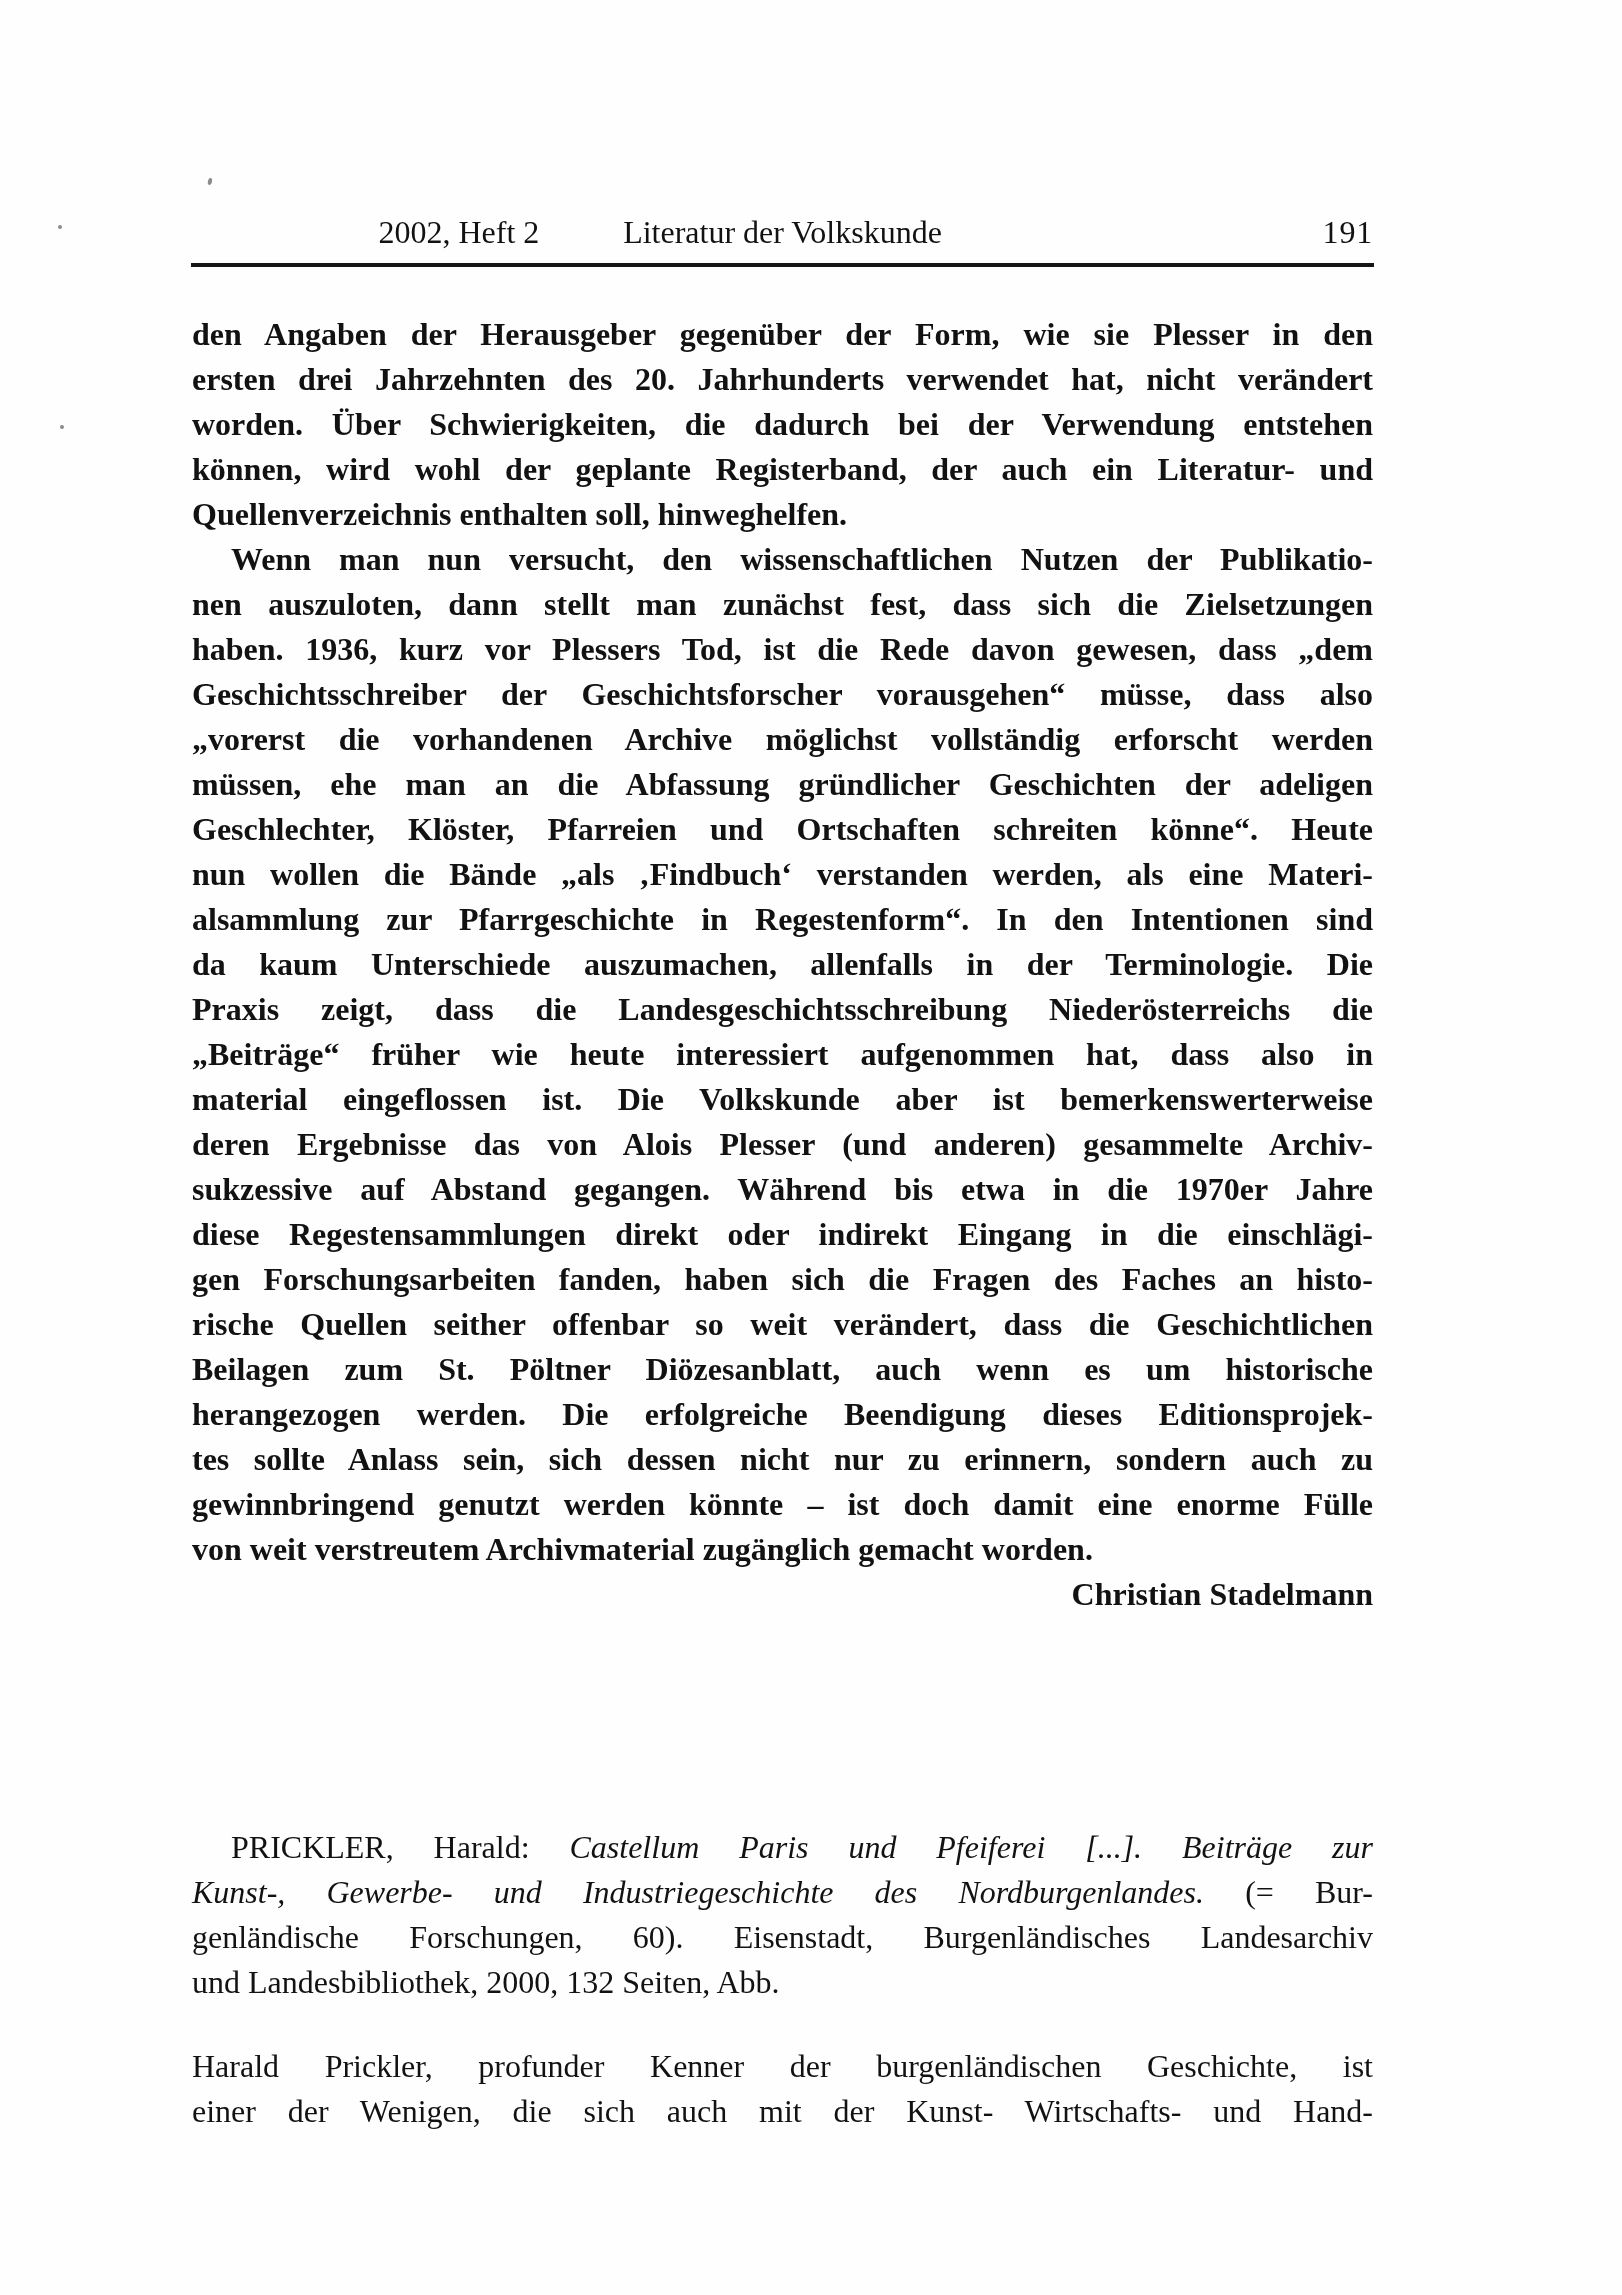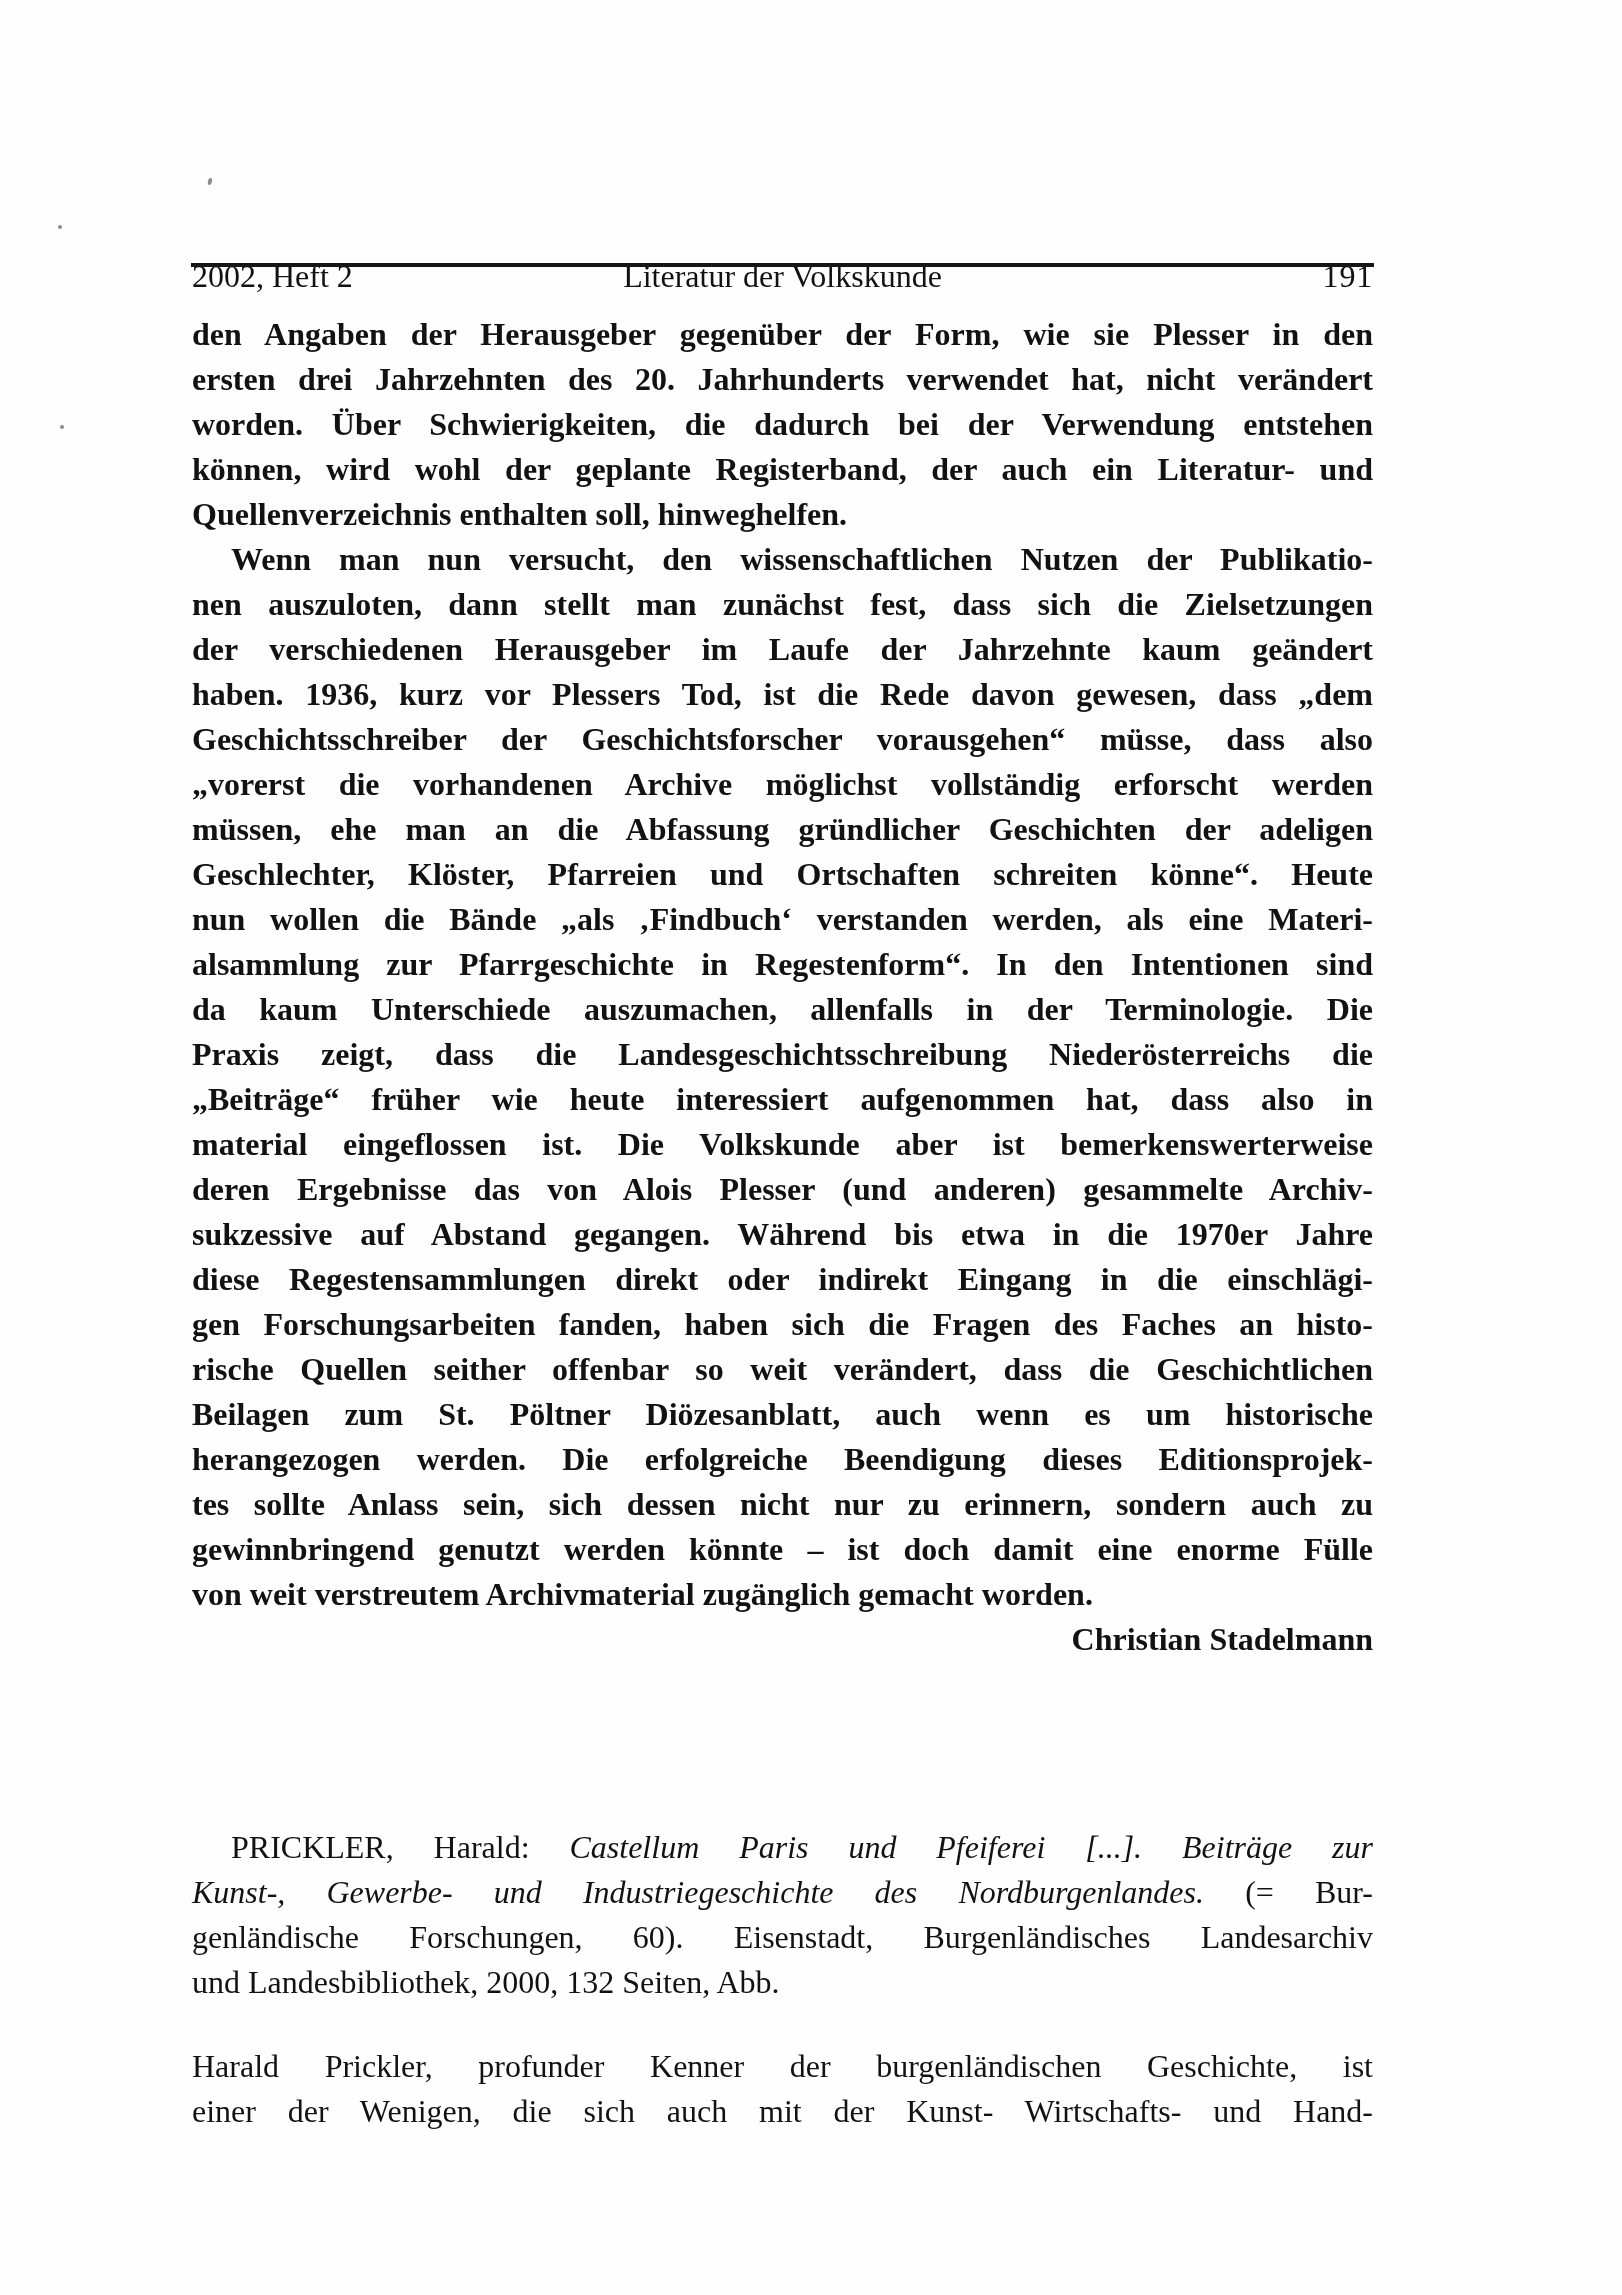--- a/index.html
+++ b/index.html
@@ -23,21 +23,21 @@
   .running-head {
     position: absolute;
     top: 213px;
     left: 192px;
     width: 1181px;
     display: flex;
     align-items: baseline;
     font-size: 32px;
     line-height: 39px;
   }
-  .running-head .rh-left  { flex: 1; text-align: left; margin-top: 44px; }
+  .running-head .rh-left  { flex: 1; text-align: right; }
   .running-head .rh-center{ flex: 1.4; text-align: center; }
   .running-head .rh-right { flex: 1; text-align: right; letter-spacing: 0.8px; }
   .head-rule {
     position: absolute;
     top: 263px;
     left: 191px;
     width: 1183px;
     height: 4px;
     background: #161616;
   }
@@ -93,21 +93,20 @@
 
   <div class="textblock" id="review1">
 
   <div class="line j"><span>den Angaben der Herausgeber gegenüber der Form, wie sie Plesser in den</span></div>
       <div class="line j"><span>ersten drei Jahrzehnten des 20. Jahrhunderts verwendet hat, nicht verändert</span></div>
       <div class="line j"><span>worden. Über Schwierigkeiten, die dadurch bei der Verwendung entstehen</span></div>
       <div class="line j"><span>können, wird wohl der geplante Registerband, der auch ein Literatur- und</span></div>
       <div class="line"><span>Quellenverzeichnis enthalten soll, hinweghelfen.</span></div>
       <div class="line j ind"><span>Wenn man nun versucht, den wissenschaftlichen Nutzen der Publikatio-</span></div>
       <div class="line j"><span>nen auszuloten, dann stellt man zunächst fest, dass sich die Zielsetzungen</span></div>
-      <div class="line j"><span>der verschiedenen Herausgeber im Laufe der Jahrzehnte kaum geändert</span></div>
       <div class="line j"><span>haben. 1936, kurz vor Plessers Tod, ist die Rede davon gewesen, dass „dem</span></div>
       <div class="line j"><span>Geschichtsschreiber der Geschichtsforscher vorausgehen“ müsse, dass also</span></div>
       <div class="line j"><span>„vorerst die vorhandenen Archive möglichst vollständig erforscht werden</span></div>
       <div class="line j"><span>müssen, ehe man an die Abfassung gründlicher Geschichten der adeligen</span></div>
       <div class="line j"><span>Geschlechter, Klöster, Pfarreien und Ortschaften schreiten könne“. Heute</span></div>
       <div class="line j"><span>nun wollen die Bände „als ‚Findbuch‘ verstanden werden, als eine Materi-</span></div>
       <div class="line j"><span>alsammlung zur Pfarrgeschichte in Regestenform“. In den Intentionen sind</span></div>
       <div class="line j"><span>da kaum Unterschiede auszumachen, allenfalls in der Terminologie. Die</span></div>
       <div class="line j"><span>Praxis zeigt, dass die Landesgeschichtsschreibung Niederösterreichs die</span></div>
       <div class="line j"><span>„Beiträge“ früher wie heute interessiert aufgenommen hat, dass also in</span></div>

